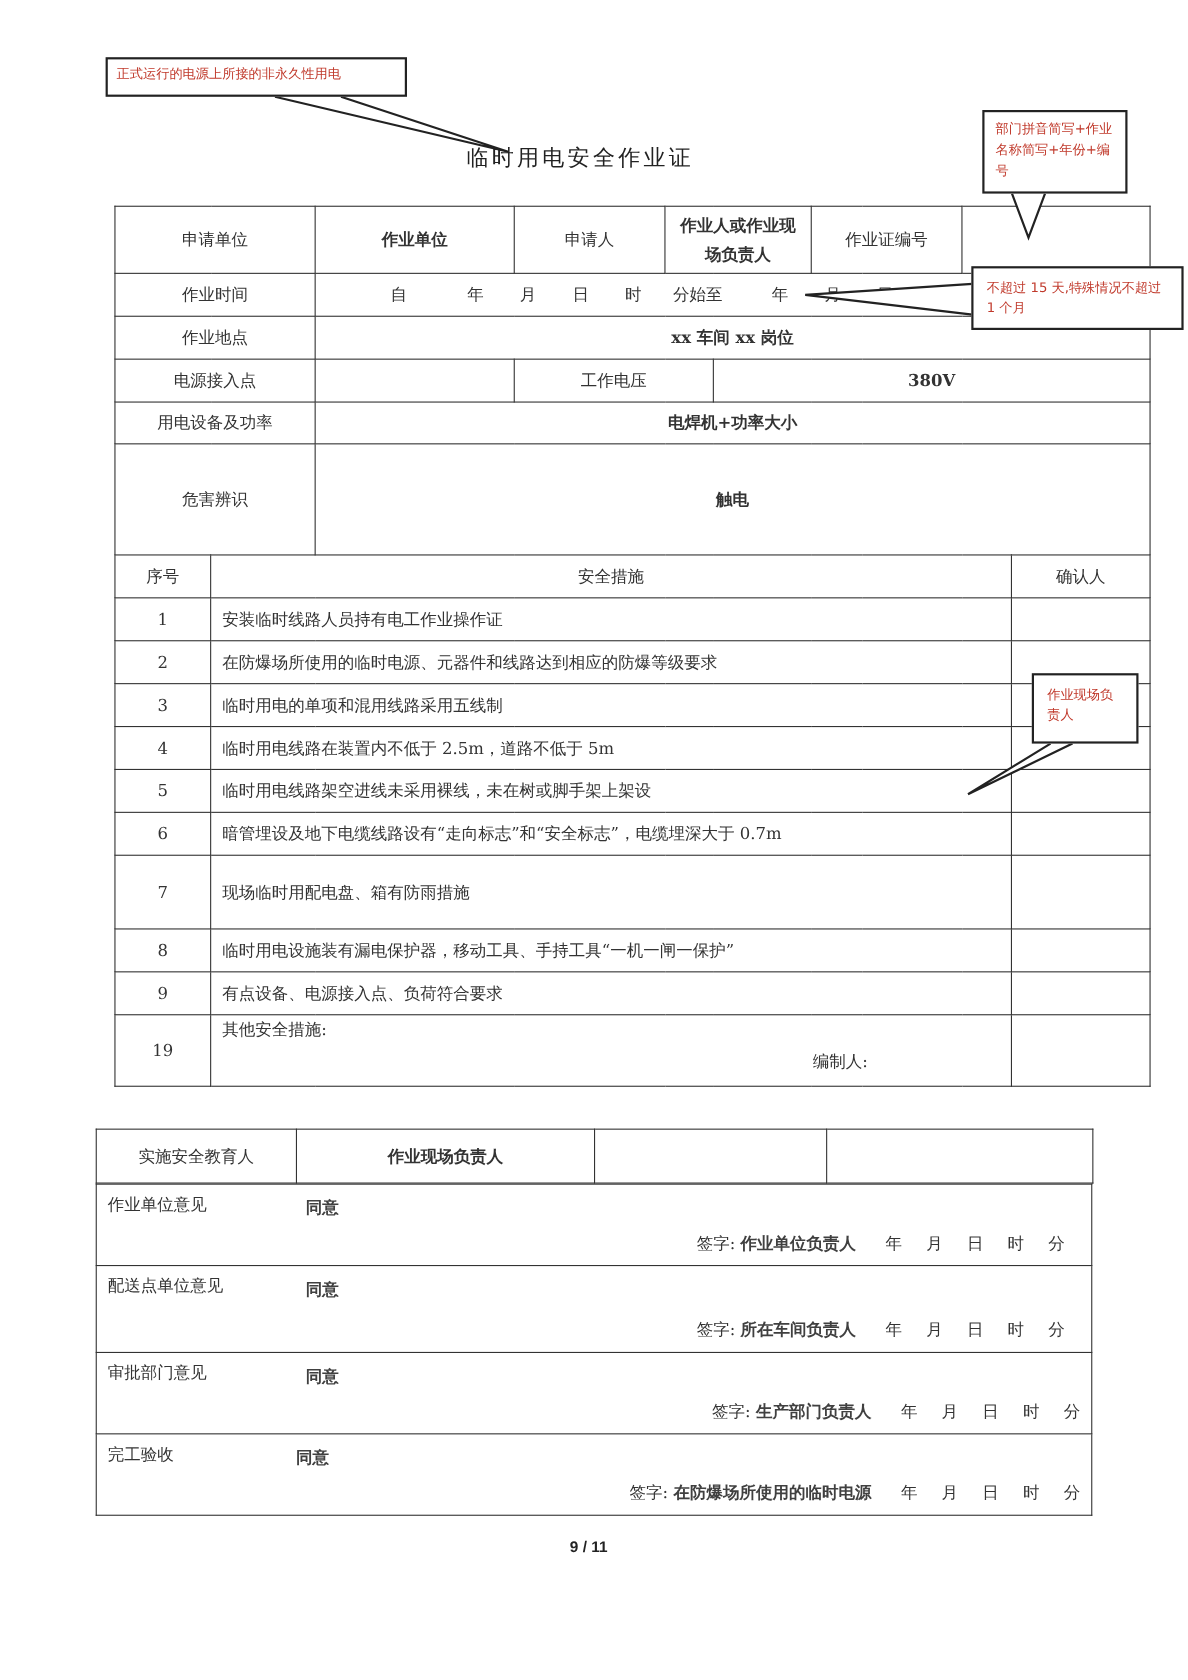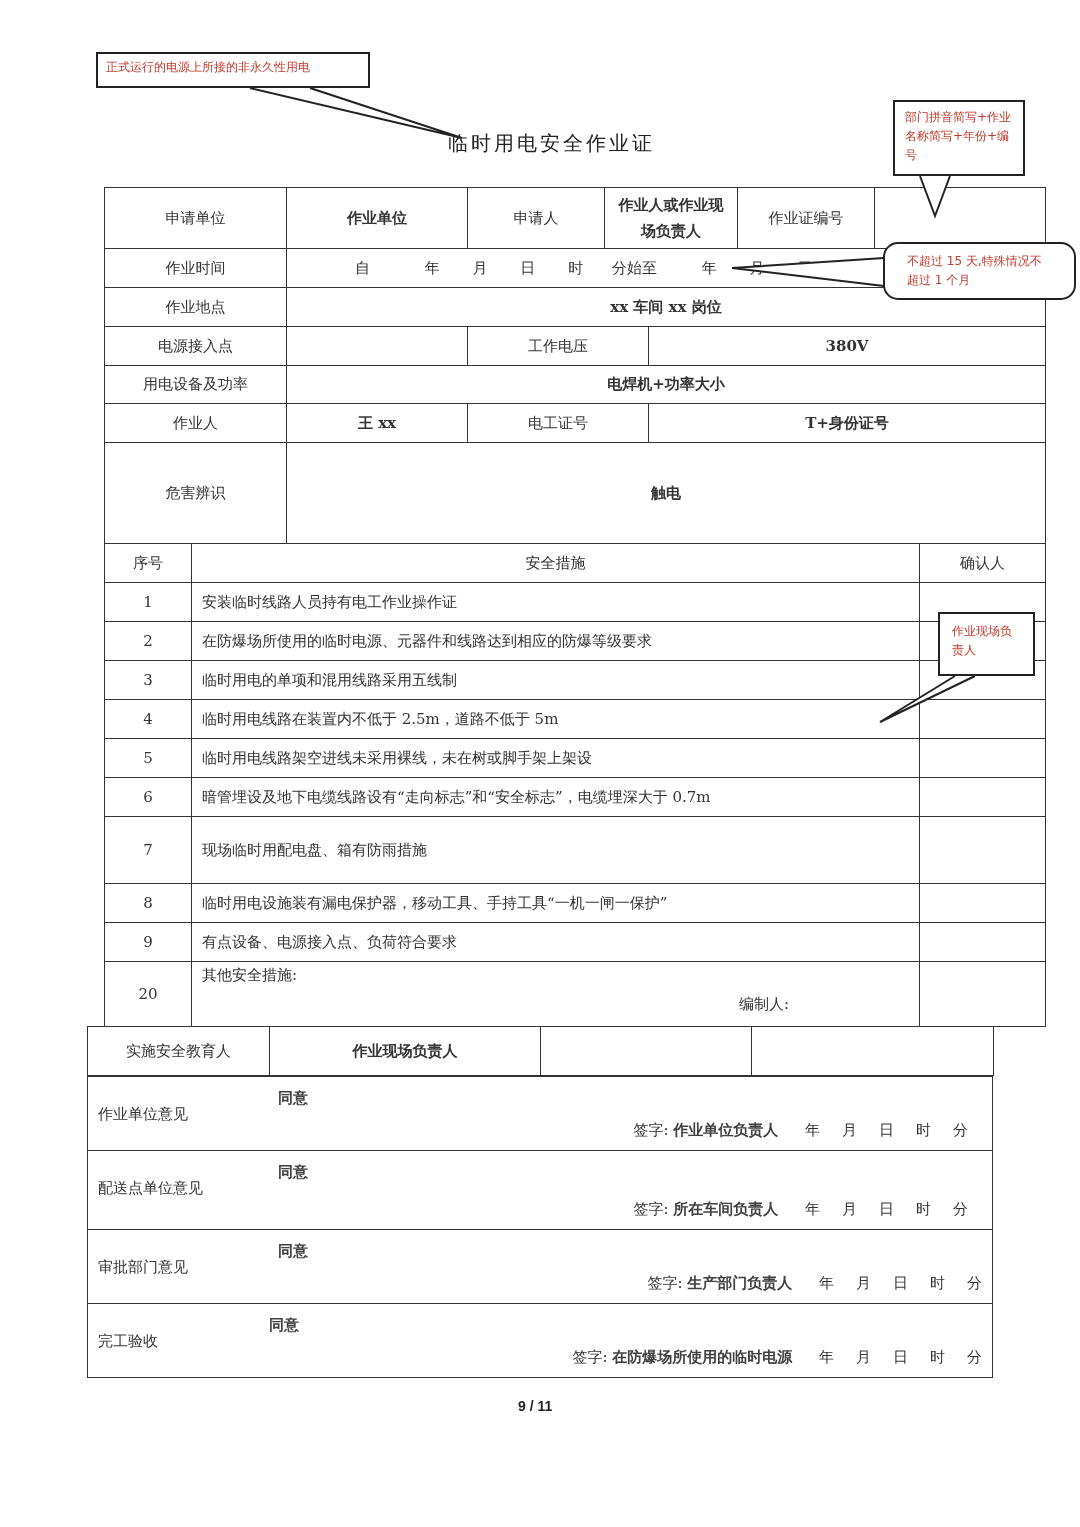--- a/index.html
+++ b/index.html
@@ -3,45 +3,45 @@
 <meta charset="utf-8">
 <style>
   html, body { margin:0; padding:0; background:#ffffff; }
   body { width:1080px; height:1527px; position:relative; overflow:hidden;
          font-family:"DejaVu Serif","Liberation Serif",serif; color:#333; }
   .abs { position:absolute; }
   .red { color:#404040; font-weight:bold; }
   .callout { position:absolute; background:#fff; border:2px solid #222; color:#c0392b;
              font-family:"DejaVu Sans","Liberation Sans",sans-serif; font-size:12px; line-height:19px;
              padding:4px 8px; box-sizing:border-box; z-index:5; }
-  .title { left:424px; top:130px; font-size:20px; letter-spacing:3px; color:#222;margin-left:24px; }
+  .title { left:424px; top:130px; font-size:20px; letter-spacing:3px; color:#222; }
   table.form { position:absolute; border-collapse:collapse; table-layout:fixed; font-size:15px; }
   table.form td { border:1.5px solid #333; text-align:center; vertical-align:middle; padding:0; color:#333; }
   .left { text-align:left !important; padding-left:10px !important; }
   .sig-row td { text-align:left; vertical-align:top; }
-  .op-label { position:absolute; left:10px; top:28px; }
+  .op-label { position:absolute; left:10px; top:9px; }
   .op-val { position:absolute; left:190px; top:12px; }
   .op-sign { position:absolute; right:24px; bottom:10px; white-space:nowrap; }
   .op-sign span.g { margin-left:22px; }
   .pager { left:518px; top:1398px; font-family:Liberation Sans, sans-serif;
            font-weight:bold; font-size:14px; color:#222; }
   svg.overlay { position:absolute; left:0; top:0; z-index:4; pointer-events:none; }
 </style>
 </head>
 <body>
 
 <div class="abs title">临时用电安全作业证</div>
 
 <div class="callout" style="left:96px;top:52px;width:274px;height:36px;">
   <span>正式运行的电源上所接的非永久性用电</span>
 </div>
 <div class="callout" style="left:893px;top:100px;width:132px;height:76px;padding:6px 10px;">
   <span>部门拼音简写+作业名称简写+年份+编号</span>
 </div>
-<div class="callout" style="left:883px;top:242px;width:193px;height:58px;padding:8px 22px;border-radius:15px;">
+<div class="callout" style="left:883px;top:242px;width:193px;height:58px;padding:8px 12px;">
   <span>不超过 15 天,特殊情况不超过 1 个月</span>
 </div>
 <div class="callout" style="left:938px;top:612px;width:97px;height:64px;padding:8px 12px;">
   <span>作业现场负责人</span>
 </div>
 
 <svg class="overlay" width="1080" height="1527">
   <polyline points="250,88 462,138 310,88" fill="#fff" stroke="#222" stroke-width="2"></polyline>
   <polyline points="920,176 935,216 950,176" fill="#fff" stroke="#222" stroke-width="2"></polyline>
   <polyline points="884,258 732,268 884,286" fill="#fff" stroke="#222" stroke-width="2"></polyline>
@@ -92,26 +92,20 @@
   <tr style="height:39px">
     <td colspan="2">电源接入点</td>
     <td></td>
     <td colspan="2">工作电压</td>
     <td colspan="5" class="red">380V</td>
   </tr>
   <tr style="height:38px">
     <td colspan="2">用电设备及功率</td>
     <td colspan="8" class="red">电焊机+功率大小</td>
   </tr>
-  <tr style="height:39px">
-    <td colspan="2">作业人</td>
-    <td class="red">王 xx</td>
-    <td colspan="2">电工证号</td>
-    <td colspan="5" class="red">T+身份证号</td>
-  </tr>
   <tr style="height:101px">
     <td colspan="2">危害辨识</td>
     <td colspan="8" class="red">触电</td>
   </tr>
 
   <tr style="height:39px">
     <td>序号</td>
     <td colspan="8">安全措施</td>
     <td>确认人</td>
   </tr>
@@ -154,21 +148,21 @@
         <td>8</td>
         <td colspan="8" class="left">临时用电设施装有漏电保护器，移动工具、手持工具“一机一闸一保护”</td>
         <td></td>
       </tr>
   <tr style="height:39px">
         <td>9</td>
         <td colspan="8" class="left">有点设备、电源接入点、负荷符合要求</td>
         <td></td>
       </tr>
   <tr style="height:65px">
-    <td>20</td>
+    <td>19</td>
     <td colspan="8" class="left" style="position:relative;vertical-align:top;">
       <div style="position:absolute;left:10px;top:4px;">其他安全措施:</div>
       <div style="position:absolute;right:130px;bottom:12px;">编制人:</div>
     </td>
     <td></td>
   </tr>
 </tbody>
   </table>
 
 <table class="form" style="left:87px;top:1026px;width:906px;">

